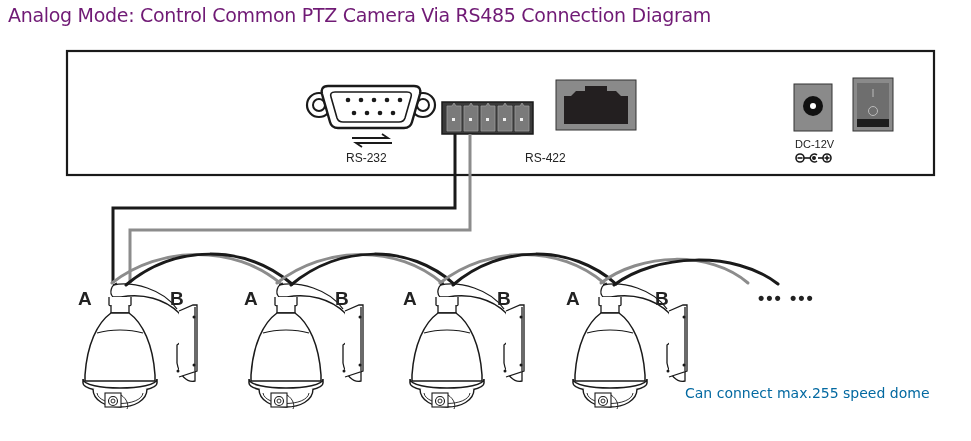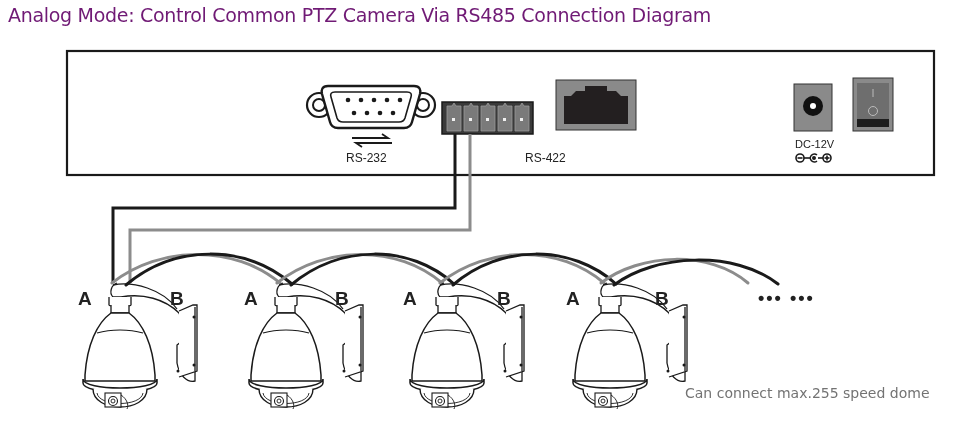--- a/index.html
+++ b/index.html
@@ -6,21 +6,21 @@
     body { width: 971px; height: 441px; position: relative; overflow: hidden; font-family: "Liberation Sans", sans-serif; }
     .title {
       position: absolute; left: 8px; top: 4px;
       font-family: "DejaVu Sans", sans-serif; font-size: 19px; color: #701a75;
       letter-spacing: -0.3px; white-space: nowrap;
     }
     svg.diagram { position: absolute; left: 0; top: 0; }
     .lbl { font-family: "Liberation Sans", sans-serif; fill: #222; }
     .caption {
       position: absolute; left: 685px; top: 385px;
-      font-family: "DejaVu Sans", sans-serif; font-size: 14px; color: #737373; white-space: nowrap;
+      font-family: "DejaVu Sans", sans-serif; font-size: 14px; color: #0369a1; white-space: nowrap;
     }
   </style>
 </head>
 <body>
 
 <div class="title">Analog Mode: Control Common PTZ Camera Via RS485 Connection Diagram</div>
 
 <svg class="diagram" width="971" height="441" viewBox="0 0 971 441">
   <defs>
     <g id="cam">

